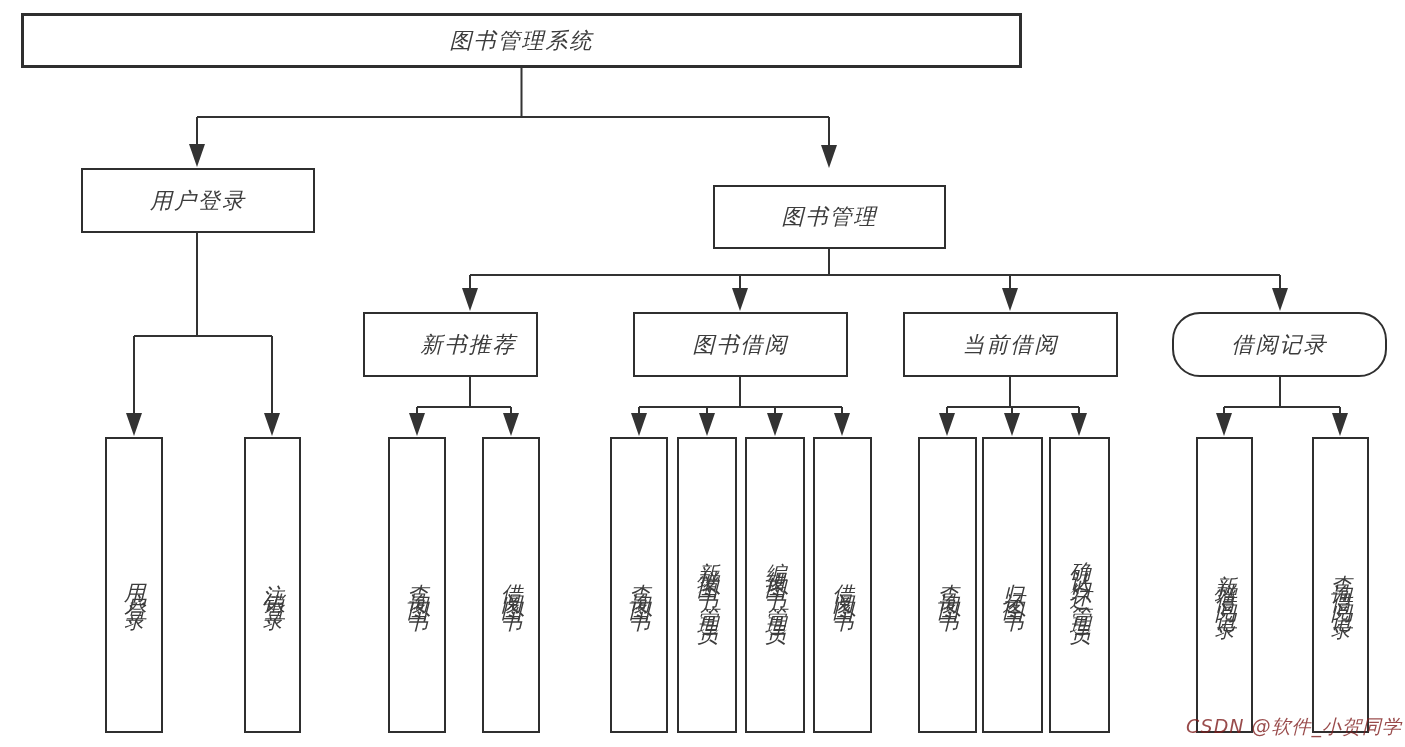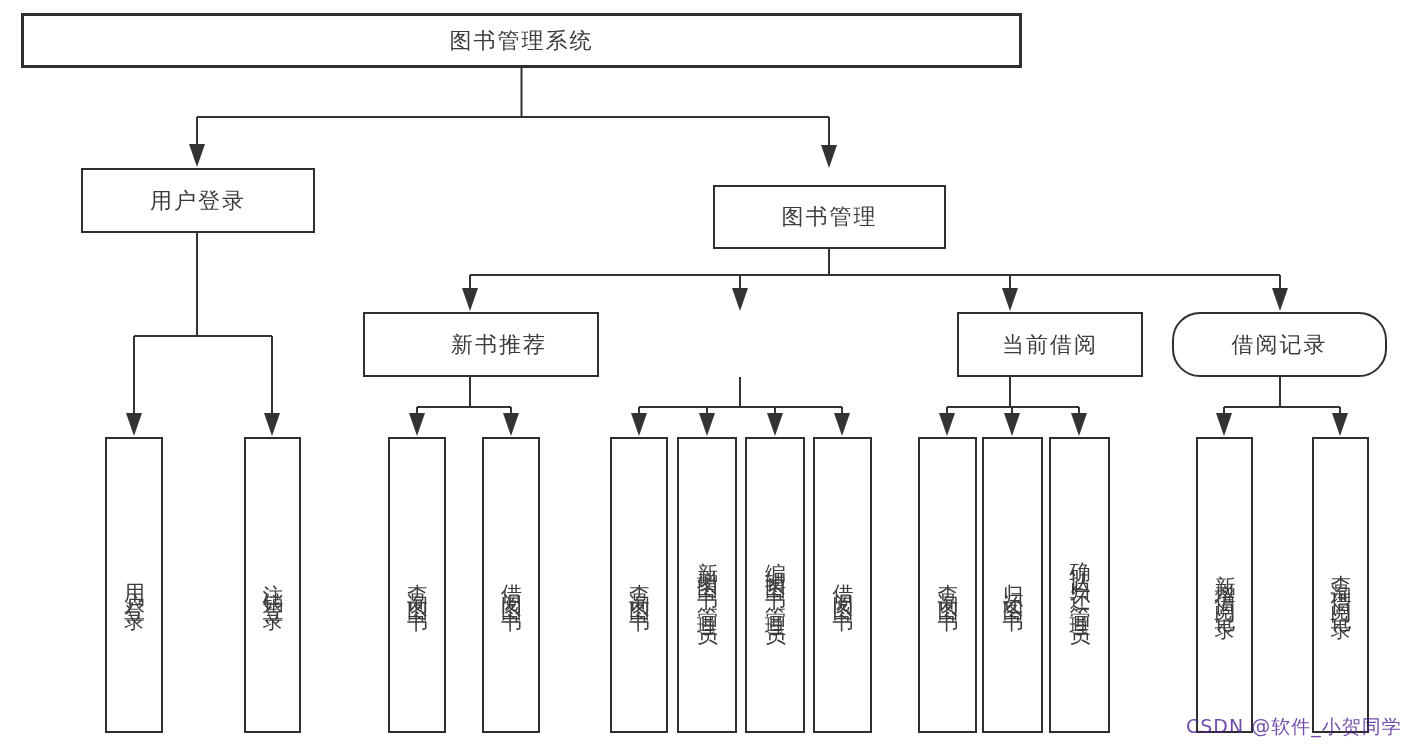--- a/index.html
+++ b/index.html
@@ -2,20 +2,21 @@
 <html><head>
 <meta charset="utf-8">
 <style>
   html,body{margin:0;padding:0;background:#ffffff;}
   .canvas{
     position:relative;
     width:1405px;height:747px;
     background:#ffffff;
     font-family:"DejaVu Sans",sans-serif;
     overflow:hidden;
+    font-style:italic;
   }
   .connectors{position:absolute;left:0;top:0;width:1405px;height:747px;}
   .node{
     position:absolute;
     box-sizing:border-box;
     border:2px solid #2f2f2f;
     background:#ffffff;
     color:#3c3c3c;
     display:flex;align-items:center;justify-content:center;
     text-align:center;
@@ -29,21 +30,21 @@
     text-orientation:mixed;
     letter-spacing:9px;
     font-size:21px;
     line-height:1;
     padding:6px 0;
   }
   .watermark{
     position:absolute;
     left:1186px;top:714px;
     font-size:19px;
-    color:#4c1d95;
+    color:#7f1d1d;
     opacity:.8;
     letter-spacing:1px;
     white-space:nowrap;
     z-index:5;
   }
 </style>
 </head>
 <body>
 
 <div class="canvas">
@@ -89,22 +90,23 @@
       <polygon points="1216,413 1232,413 1224,436"></polygon>
       <polygon points="1332,413 1348,413 1340,436"></polygon>
     </g>
   </svg>
 
   <div class="node root" style="left:21px;top:13px;width:1001px;height:55px;">图书管理系统</div>
 
   <div class="node" style="left:81px;top:168px;width:234px;height:65px;">用户登录</div>
   <div class="node" style="left:713px;top:169px;width:233px;height:64px;margin-top:16px;">图书管理</div>
 
-  <div class="node" style="left:363px;top:312px;width:236px;height:65px;padding-left:36px;">新书推荐</div>
-  <div class="node" style="left:957px;top:312px;width:186px;height:65px;">当前借阅</div>
+  <div class="node" style="left:363px;top:312px;width:175px;height:65px;padding-left:36px;">新书推荐</div>
+  <div class="node" style="left:633px;top:312px;width:215px;height:65px;">图书借阅</div>
+  <div class="node" style="left:903px;top:312px;width:215px;height:65px;">当前借阅</div>
   <div class="node" style="left:1172px;top:312px;width:215px;height:65px;border-radius:28px;">借阅记录</div>
 
   <div class="node leaf" style="left:105px;top:437px;width:58px;height:296px;">用户登录</div>
   <div class="node leaf" style="left:244px;top:437px;width:57px;height:296px;">注销登录</div>
 
   <div class="node leaf" style="left:388px;top:437px;width:58px;height:296px;">查询图书</div>
   <div class="node leaf" style="left:482px;top:437px;width:58px;height:296px;">借阅图书</div>
 
   <div class="node leaf" style="left:610px;top:437px;width:58px;height:296px;">查询图书</div>
   <div class="node leaf" style="left:677px;top:437px;width:60px;height:296px;">新增图书（管理员）</div>

